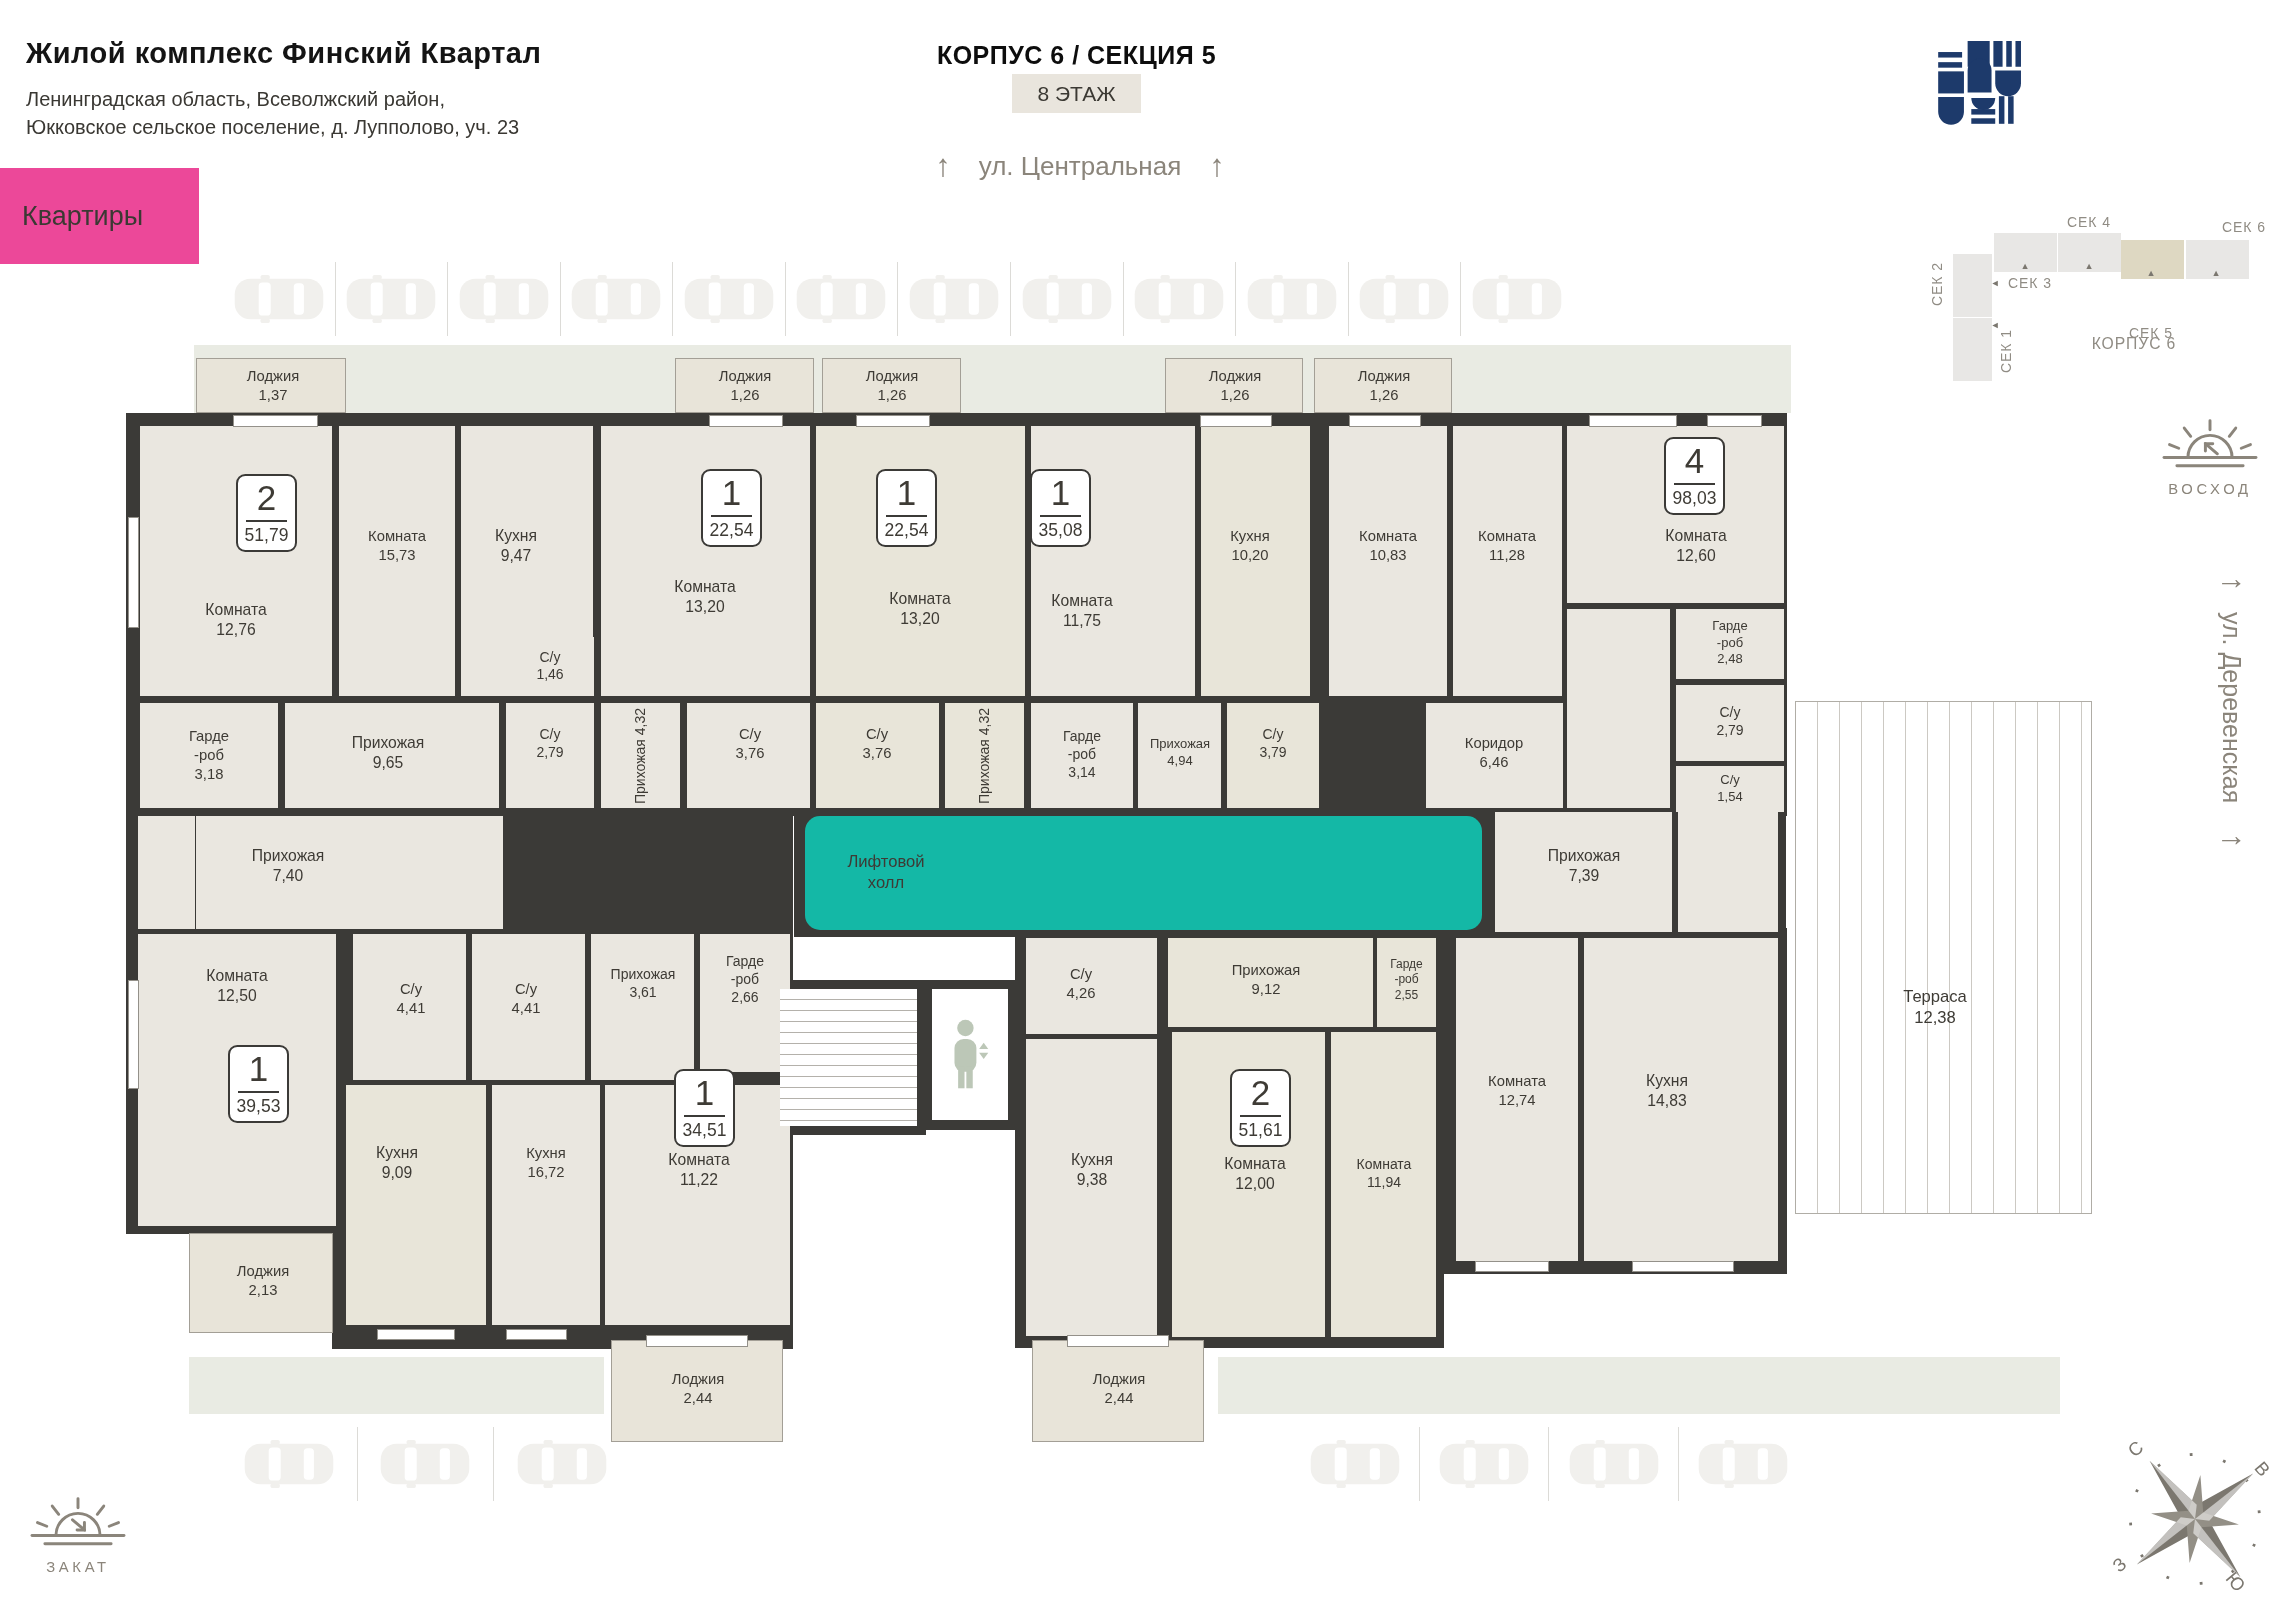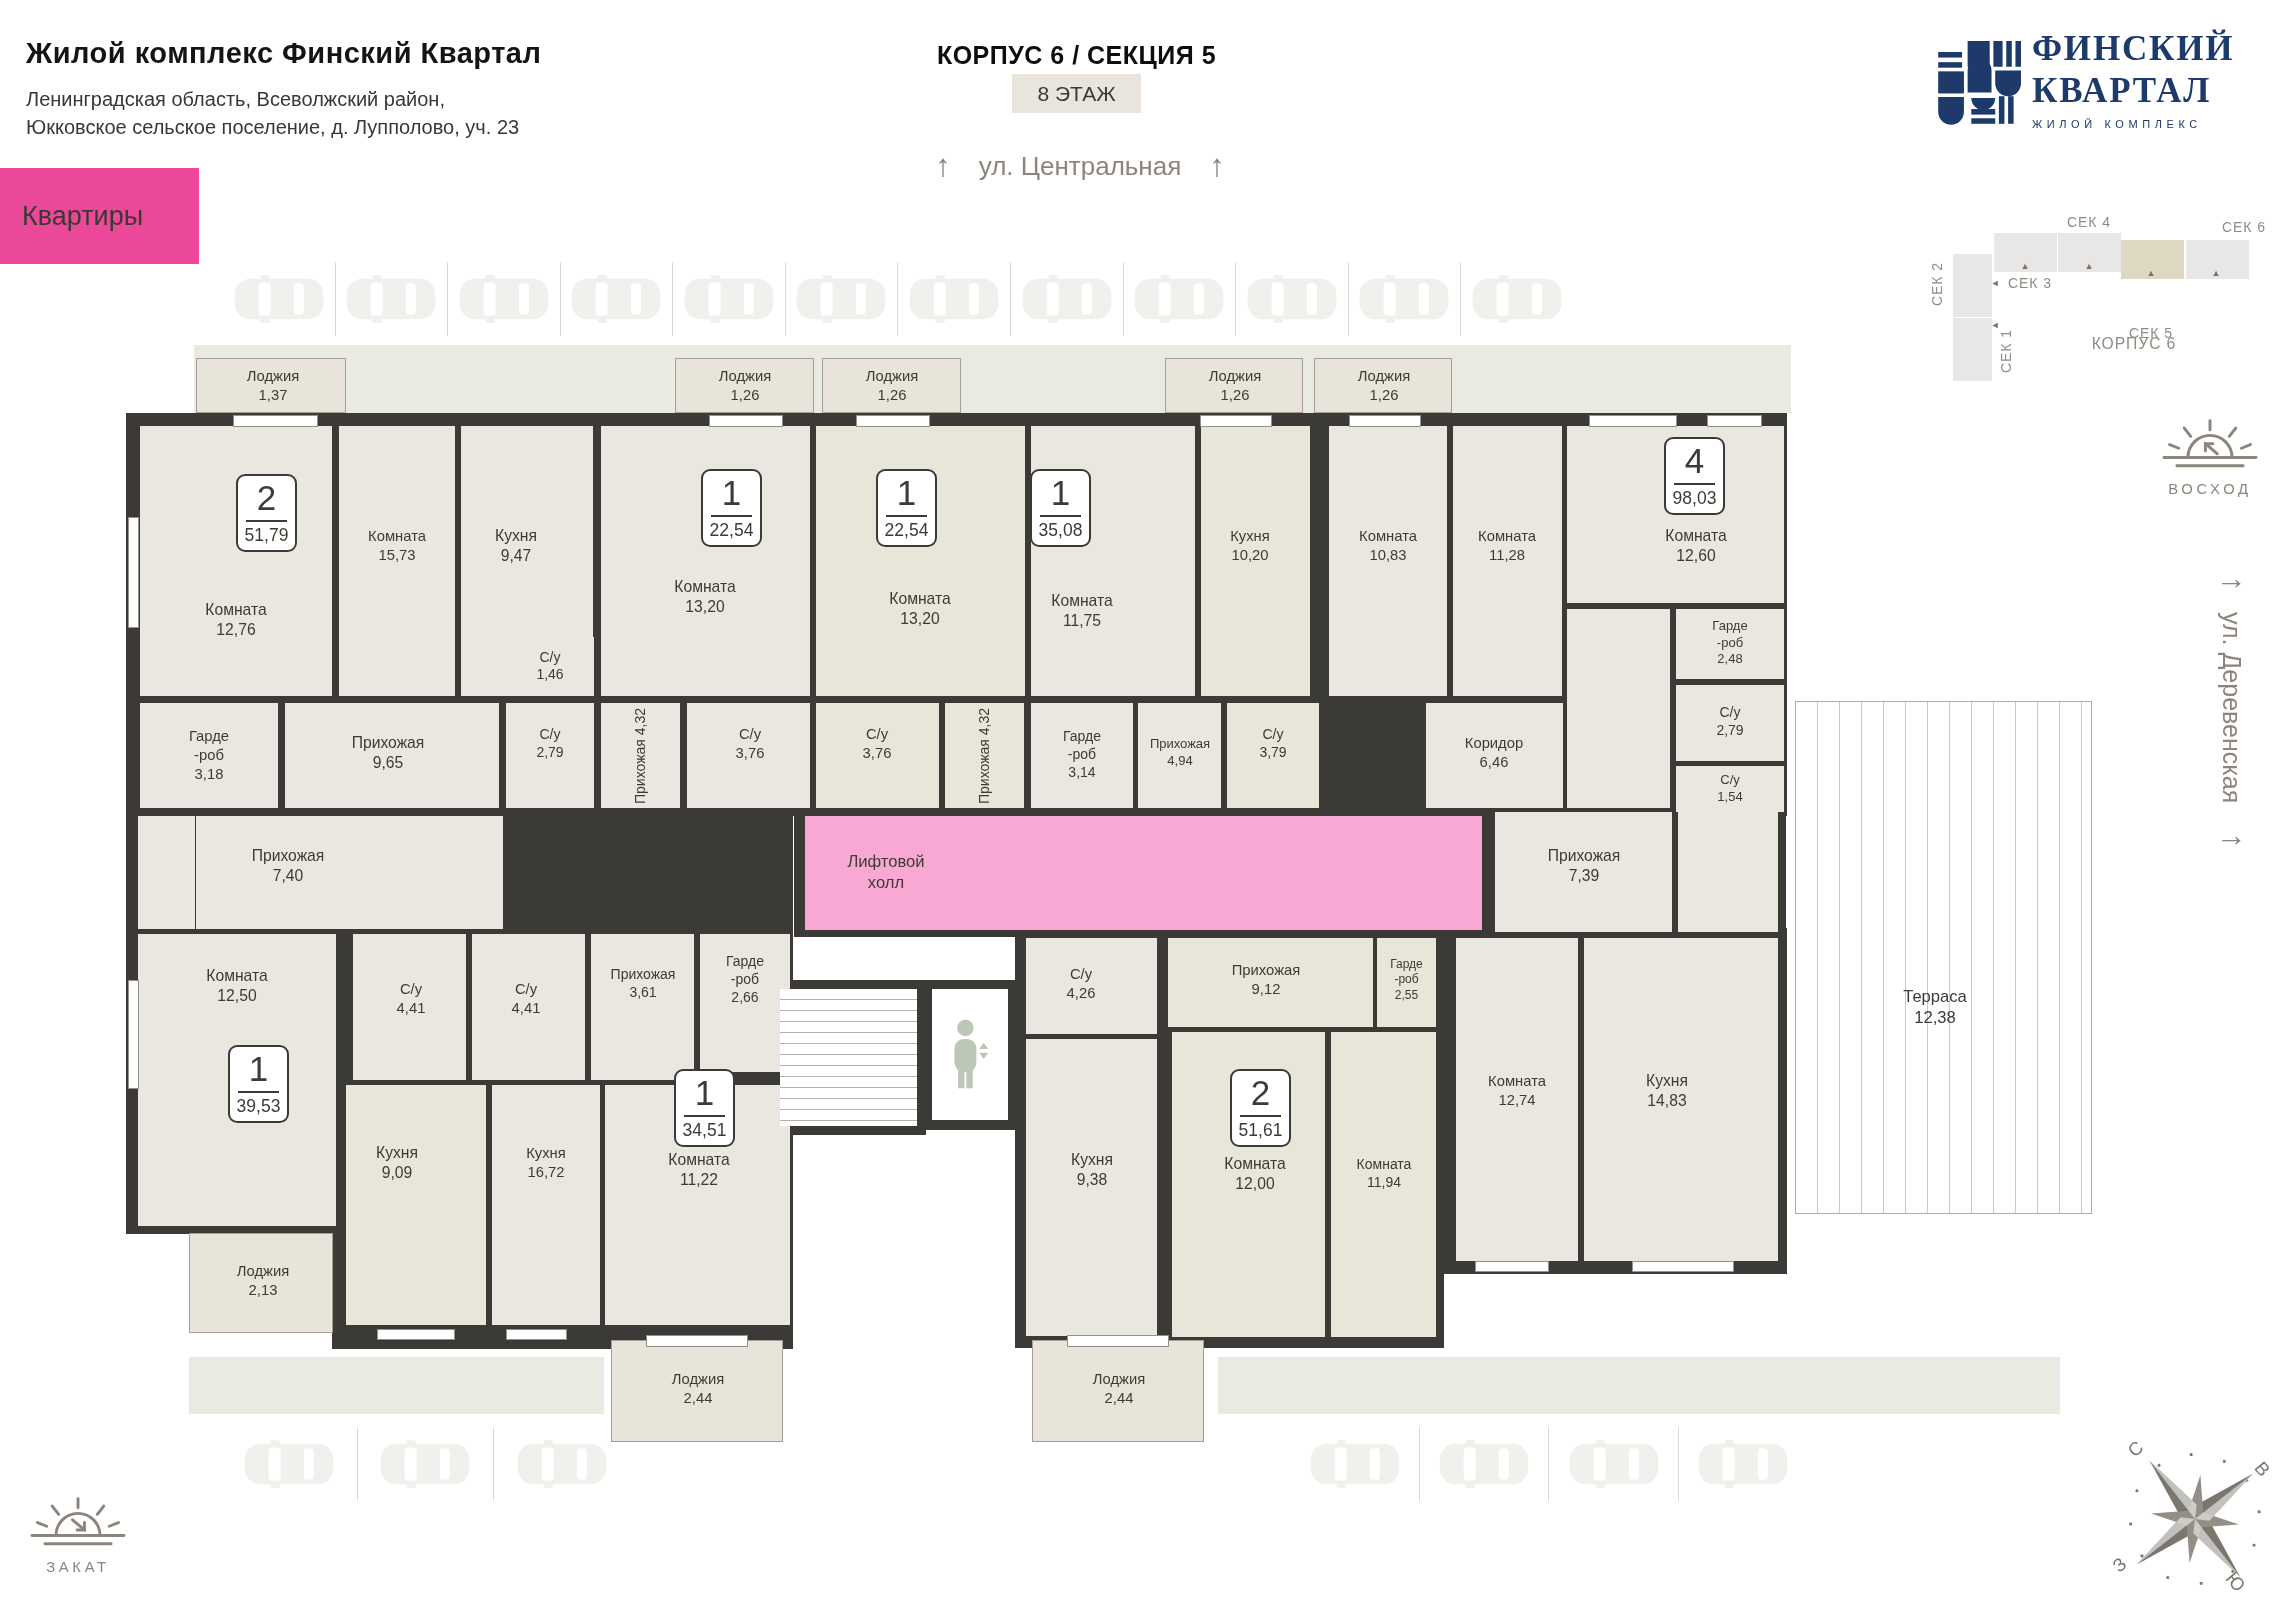--- a/index.html
+++ b/index.html
@@ -24,21 +24,21 @@
   
   .street-right{position:absolute;left:2204px;top:561px;width:55px;height:489px;display:flex;flex-direction:column;align-items:center;gap:14.8px;color:#8b857b;}
   .street-right .vtxt{writing-mode:vertical-rl;font-size:25px;}
   .sun-block{position:absolute;text-align:center;color:#8b857b;}
   .sun-block .lbl{font-size:14.8px;letter-spacing:3.7px;margin-top:3.7px;}
   
   .wall{position:absolute;background:#3b3a37;}
   .band{position:absolute;background:#e9ebe3;}
   .window{position:absolute;background:#fff;border:0.9px solid #94918a;box-sizing:border-box;}
   .room{position:absolute;box-sizing:border-box;background:#eae7e0;}
-  .room.open{background:#f9a8d4;}
+  .room.open{background:#14b8a6;border-radius:15px;}
   .room.floor{background:#eae7e0;}
   .room.loggia{background:#e8e4d9;border:1.4px solid #a39f96;}
   .room.terrace{background:#fff;border:1.4px solid #b0ada6;
       background-image:repeating-linear-gradient(to right,transparent 0 21px,#ccc9c3 21px 22px);}
   .room.stairs{background:#fff;background-image:repeating-linear-gradient(to bottom,transparent 0 10px,#b4b1ab 10px 11px);}
   .room.elevator{background:#fff;display:flex;align-items:center;justify-content:center;}
   .rlabel{position:absolute;transform:translate(-50%,-50%);text-align:center;line-height:1.28;color:#3e3b35;white-space:nowrap;}
   .rlabel.vert{transform:translate(-50%,-50%) rotate(-90deg);}
   .badge{position:absolute;width:57px;background:#fff;border:2.3px solid #3b3a37;border-radius:9.2px;text-align:center;z-index:5;}
   .badge .n{display:block;font-size:35px;line-height:1.15;margin:1.8px 8.3px 0 8.3px;border-bottom:2.3px solid #3b3a37;padding-bottom:1.8px;}
@@ -81,25 +81,20 @@
       <rect x="74" y="0" width="6" height="28"></rect>
       <rect x="84" y="0" width="6" height="28"></rect>
     <path d="M32 32 a13 13 0 0 1 26 0 v24 h-26 z"></path>
     <path d="M62 32 h28 v14 a14 14 0 0 1 -28 0 z"></path>
     <path d="M36 62 a13 13 0 0 0 26 0 z"></path>
     <rect x="36" y="74" width="26" height="6"></rect>
       <rect x="36" y="84" width="26" height="6"></rect>
     <rect x="66" y="60" width="6" height="30"></rect>
       <rect x="76" y="60" width="6" height="30"></rect>
   </svg>
-  <div class="logo-text">
-    <div class="l1">ФИНСКИЙ</div>
-    <div class="l1">КВАРТАЛ</div>
-    <div class="sub">ЖИЛОЙ КОМПЛЕКС</div>
-  </div>
 
   <div class="sun-block" style="left:2160px;top:417px;width:100px;">
     <svg width="96" height="57" viewBox="0 0 104 62" fill="none" stroke="#8b857b" stroke-width="3.2" stroke-linecap="round">
       <path d="M28 44 a24 24 0 0 1 48 0"></path>
       <line x1="2" y1="44" x2="102" y2="44"></line>
         <line x1="16" y1="53" x2="88" y2="53"></line>
       <line x1="52" y1="4" x2="52" y2="14"></line>
         <line x1="24" y1="12" x2="31" y2="21"></line>
         <line x1="80" y1="12" x2="73" y2="21"></line>
       <line x1="8" y1="30" x2="18" y2="34"></line>

